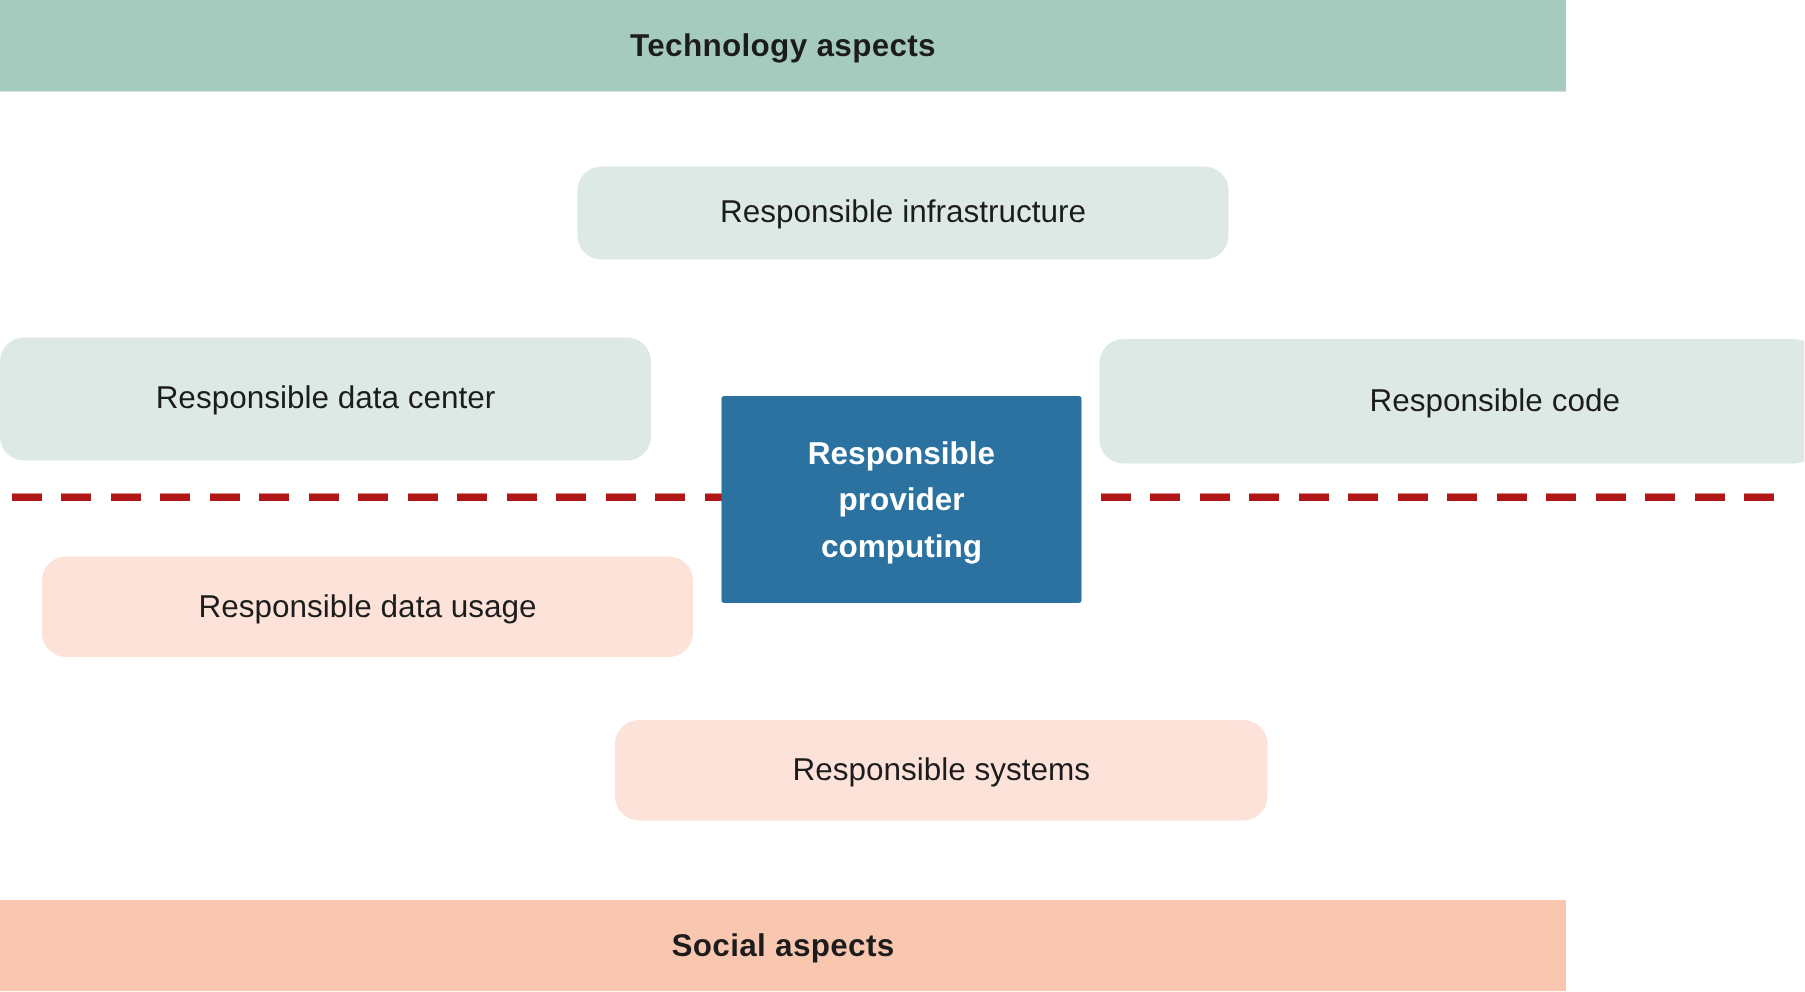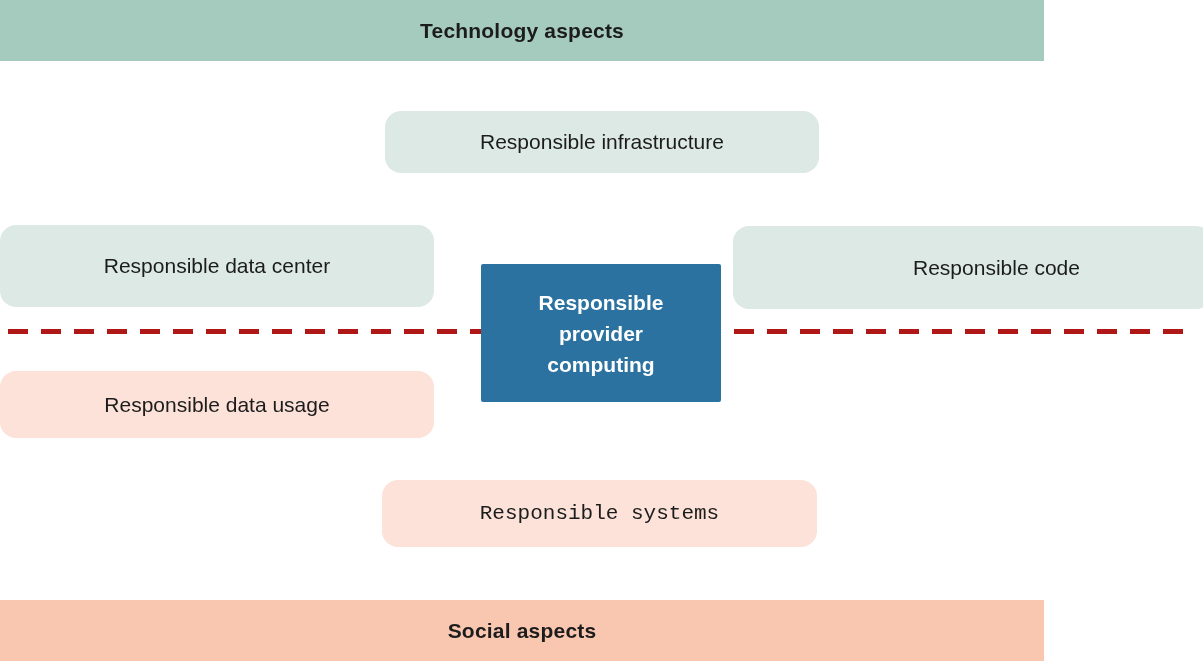--- a/index.html
+++ b/index.html
@@ -45,28 +45,28 @@
     position: absolute;
     display: flex;
     align-items: center;
     justify-content: center;
     border-radius: 16px;
     font-size: 21px;
     font-weight: 400;
     text-align: center;
   }
   .node.green { background: var(--box-green); }
-  .node.pink  { background: var(--box-pink); }
+  .node.pink  { background: var(--box-pink); margin-left: 28px; }
 
   .node.infrastructure { left: 385px; top: 111px; width: 434px; height: 62px; }
   .node.data-center    { left: 0px;   top: 225px; width: 434px; height: 82px; }
   .node.code           { left: 733px; top: 226px; width: 431px; height: 83px; padding-left: 48px; }
   .node.data-usage     { left: 0px;   top: 371px; width: 434px; height: 67px; }
   .node.impact         { left: 767px; top: 370px; width: 431px; height: 67px; }
-  .node.systems        { left: 382px; top: 480px; width: 435px; height: 67px; font-family: Liberation Mono, monospace; }
+  .node.systems        { left: 382px; top: 480px; width: 435px; height: 67px; }
 
   .dashed-line {
     position: absolute;
     left: 8px;
     top: 329px;
     width: 1187px;
     height: 5px;
     background: repeating-linear-gradient(
       90deg,
       var(--dash-red) 0px,

